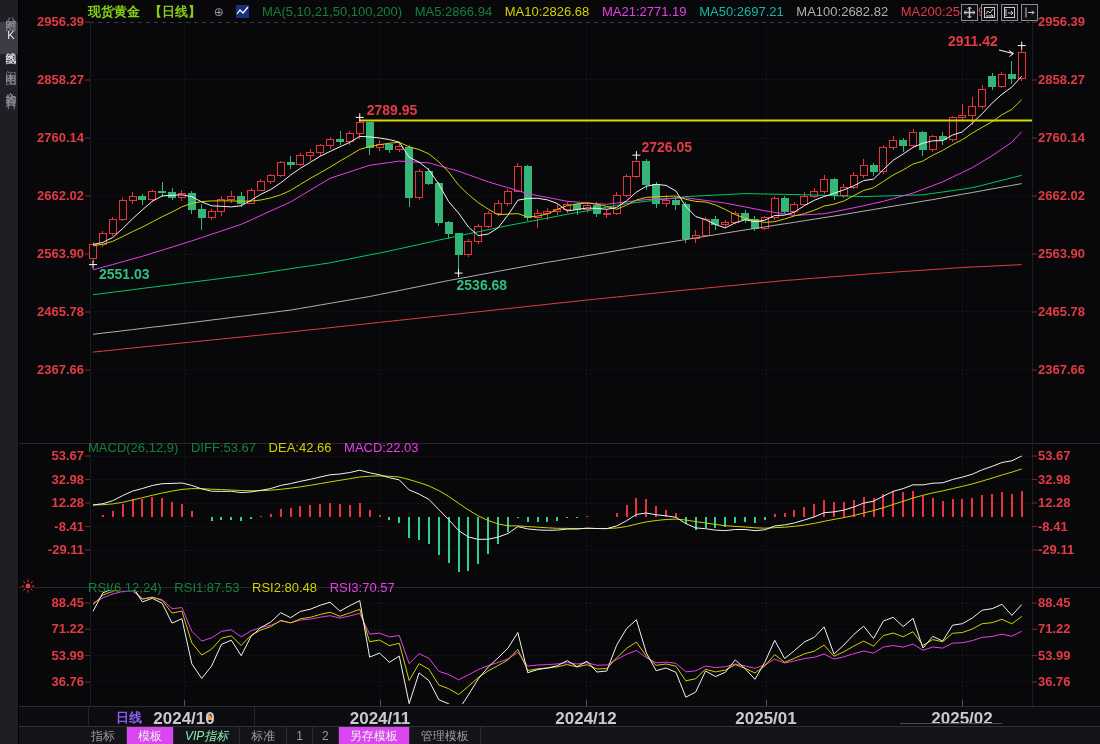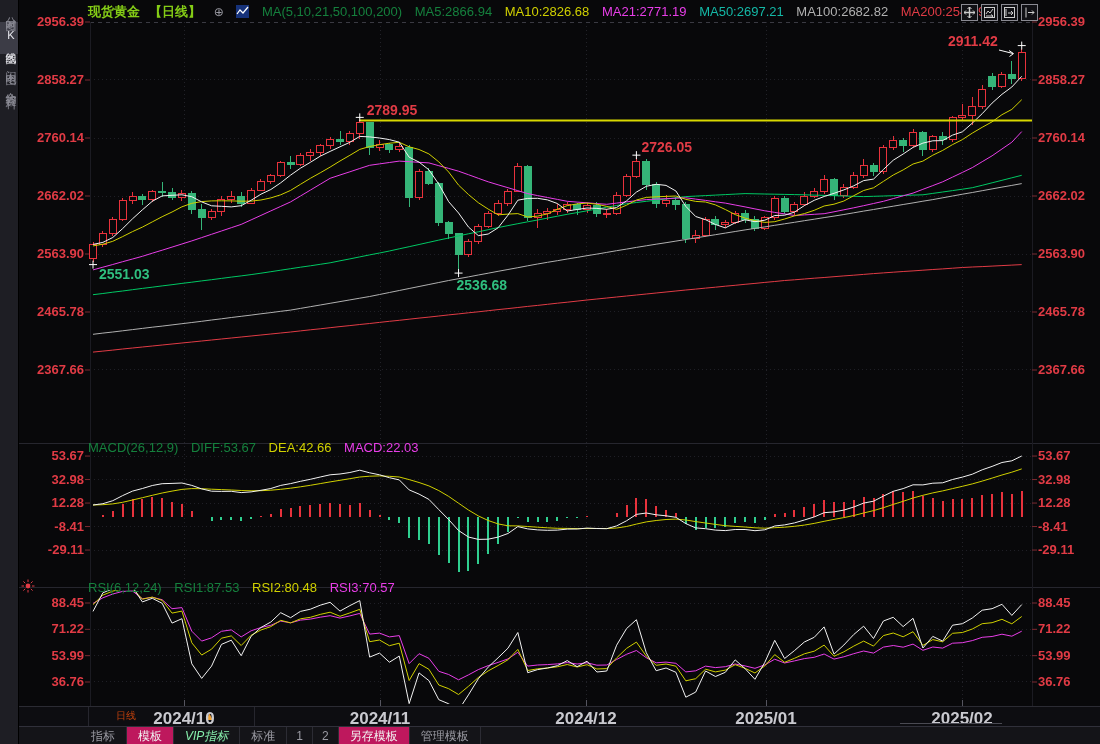--- a/index.html
+++ b/index.html
@@ -24,29 +24,29 @@
   .circ-icon{color:#9a9aa2;font-size:12px;}
   .badge{display:inline-block;vertical-align:-2px;}
   
   #toolbar{position:absolute;top:4px;right:62px;z-index:4;display:flex;gap:3px;}
   .tb-icon{width:15px;height:15px;border:1px solid #8a8a92;display:flex;align-items:center;justify-content:center;cursor:pointer;background:#101014;}
   
   #sun-icon{position:absolute;left:21px;top:579px;z-index:4;}
   
   #xaxis-row{position:absolute;left:18px;top:706px;width:1082px;height:20px;background:#0d0d11;border-top:1px solid #2b2b33;z-index:3;}
   #period-cell{position:absolute;left:70px;top:0;width:165px;height:19px;border-left:1px solid #26262e;border-right:1px solid #26262e;}
-  #period-label{position:absolute;left:27px;top:2px;color:#c2410c;font-weight:400;font-size:10px;cursor:pointer;}
+  #period-label{position:absolute;left:27px;top:2px;color:#8b5cf6;font-weight:700;font-size:13px;cursor:pointer;}
   #period-arrow{position:absolute;left:115px;top:3px;color:#f0a030;font-size:11px;}
   .date-label{position:absolute;top:2px;transform:translateX(-50%);color:#c9c9cf;font-weight:700;font-size:17px;}
   #scroll-hint{position:absolute;left:882px;top:16px;width:102px;height:0;border-top:1px solid #4a4a52;}
   
   #tabbar{position:absolute;left:18px;top:726px;width:1082px;height:18px;background:#141418;border-top:1px solid #30303a;
           display:flex;align-items:stretch;padding-left:62px;z-index:3;font-size:12px;}
   .btab{padding:1px 11px;color:#9a9aa2;border-right:1px solid #2c2c34;display:flex;align-items:center;cursor:pointer;}
-  .btab.sel{background:#be185d;color:#f0f0f0;text-align:right;}
+  .btab.sel{background:#d946ef;color:#f0f0f0;text-align:right;}
   .btab.vip{color:#86efac;font-style:italic;}
   .btab.num{padding:1px 9px;}
 </style>
 </head>
 <body>
 
 <div id="app">
 
   <div id="sidebar">
       <div class="side-tab">分时图</div>

